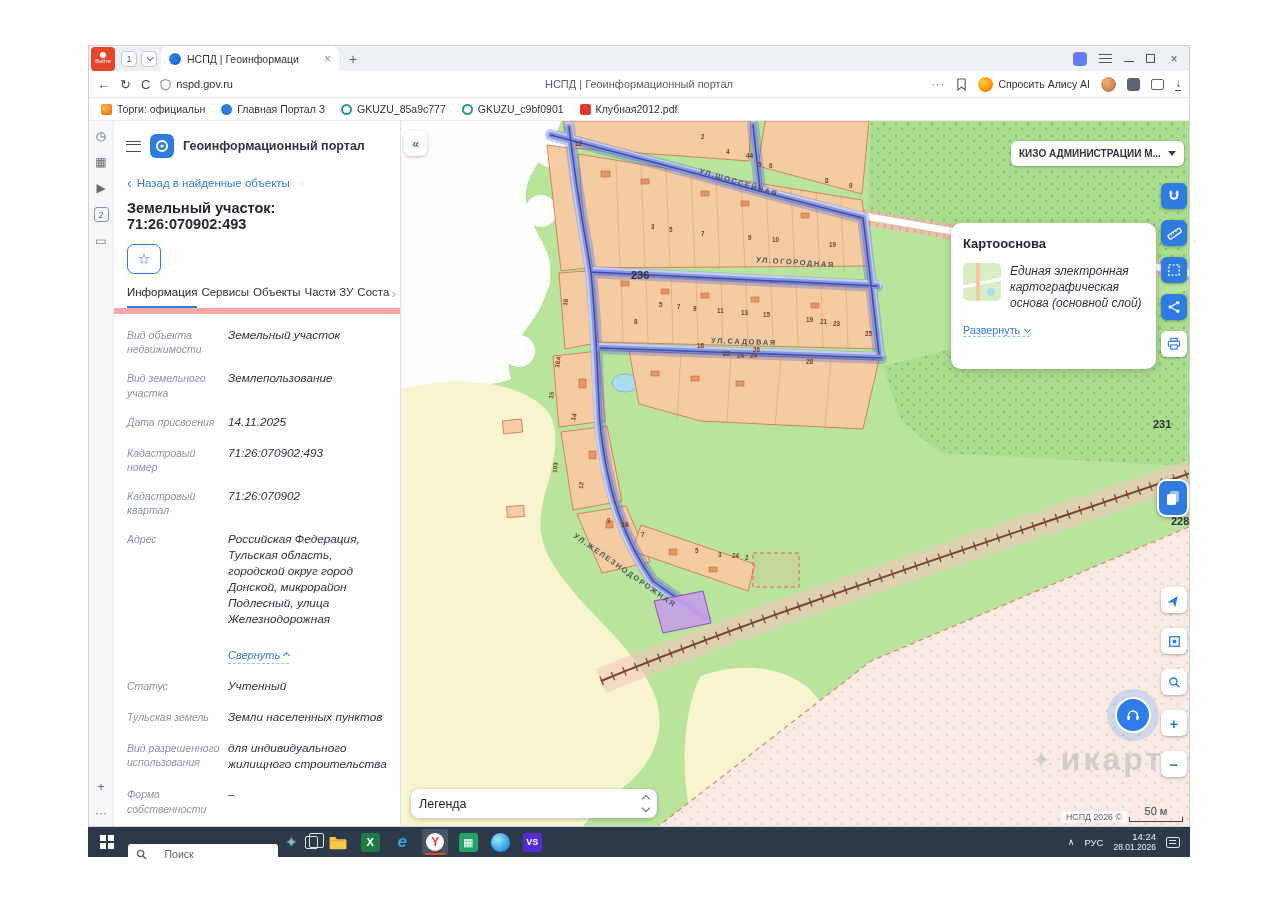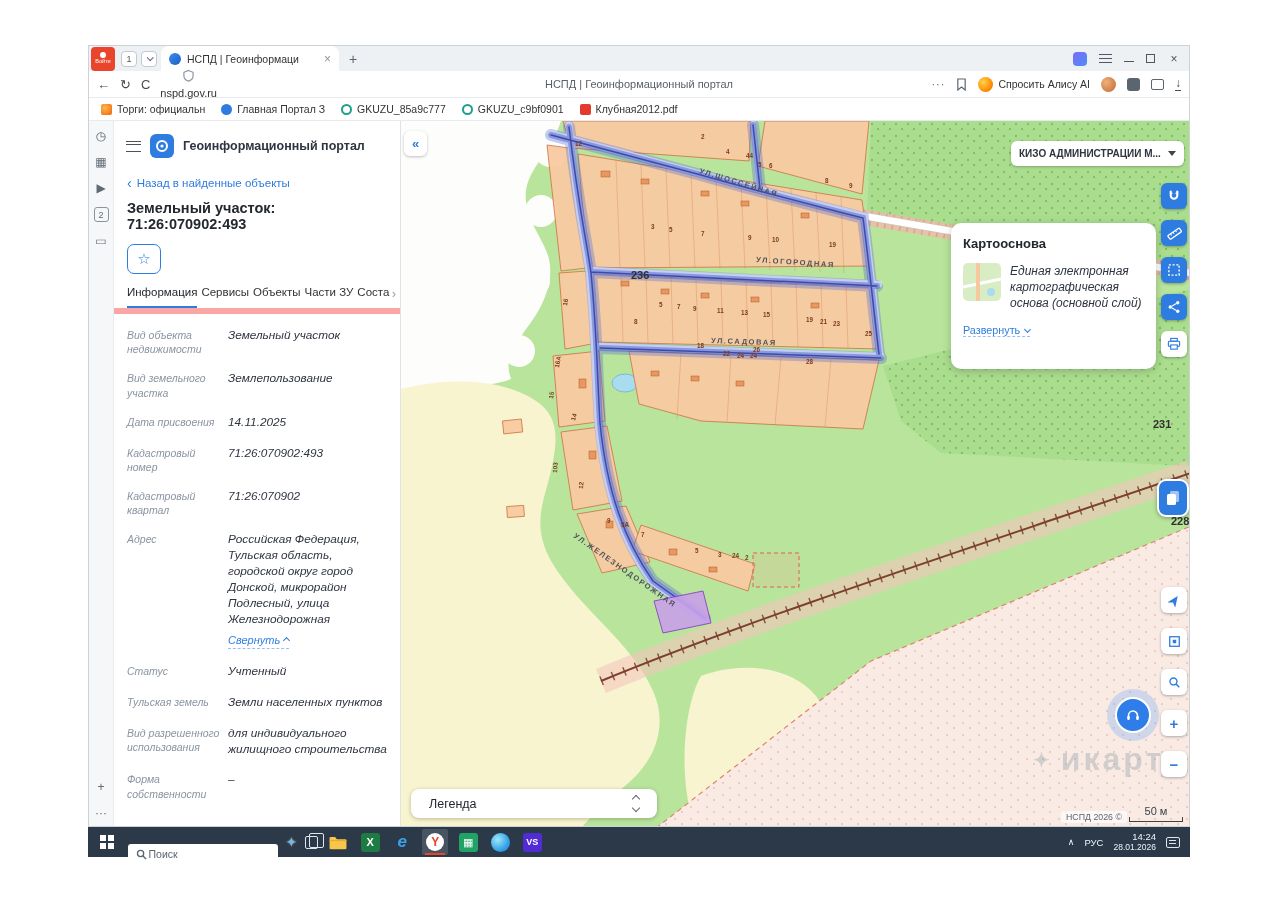--- a/index.html
+++ b/index.html
@@ -32,21 +32,21 @@
   .hamb::after { content:""; position:absolute; left:0; top:2.7px; width:100%; border-top:1.6px solid #556; }
   .wc { color:#555; font-size:12px; width:14px; text-align:center; }
   .wc-min { width:10px; border-top:1.6px solid #555; height:0; margin-top:6px; }
   .wc-restore { width:9px; height:9px; border:1.2px solid #555; position:relative; background:#eef1f4; }
   .wc-restore::before { content:""; position:absolute; left:2px; top:-3.4px; width:9px; height:9px; border:1.2px solid #555; z-index:-1; }
 
   
   .addressbar { height:27px; background:#fff; border-bottom:1px solid #e7eaee; display:flex; align-items:center;
                 padding:0 8px; gap:10px; position:relative; }
   .nav-ic { color:#454c55; font-size:13px; }
-  .url-chip { display:flex; align-items:center; gap:5px; font-size:11px; color:#333;flex-direction:column; }
+  .url-chip { display:flex; align-items:center; gap:5px; font-size:11px; color:#333; }
   .page-title-center { position:absolute; left:0; right:0; text-align:center; font-size:11px; color:#5a6068; pointer-events:none; }
   .abar-right { margin-left:auto; display:flex; align-items:center; gap:11px; z-index:1; }
   .dots3 { color:#667; font-size:11px; letter-spacing:1px; }
   .alice { display:flex; align-items:center; gap:5px; }
   .alice-ic { width:15px; height:15px; border-radius:50%; background:radial-gradient(circle at 35% 35%,#ffd24d,#ff8a00 65%,#f05a00); }
   .alice-lbl { font-size:10.5px; color:#333; }
   .avatar { width:15px; height:15px; border-radius:50%; background:radial-gradient(circle at 35% 35%,#f2b07a,#b96a32); }
   .ext-ic { width:13px; height:13px; border-radius:3px; background:#5a6570; }
   .panel-ic { width:13px; height:11px; border:1.4px solid #5a6570; border-radius:2px; }
   .dl-ic { font-size:12px; color:#454c55; border-bottom:1.6px solid #454c55; line-height:1; padding-bottom:1px; }
@@ -82,21 +82,21 @@
   .star-btn { margin:2px 13px 12px; width:34px; height:30px; border:1.5px solid #2f7ce0; border-radius:7px;
               background:#fff; color:#2f7ce0; font-size:15px; display:flex; align-items:center; justify-content:center; }
   .tabs { display:flex; gap:4px; padding:0 13px; border-bottom:6px solid #fca5a5; position:relative; }
   .ptab { font-size:11.5px; color:#333; padding-bottom:8px; white-space:nowrap; }
   .ptab.active { color:#23282f; border-bottom:2px solid #2f7ce0; }
   .tabs .scroll-arrow { position:absolute; right:4px; top:0; color:#98a2ad; font-size:13px; }
   .fields { padding:14px 13px 0;font-style:italic; }
   .frow { display:grid; grid-template-columns:93px 1fr; column-gap:8px; margin-bottom:15px; }
   .flabel { font-size:10.5px; color:#8a94a2; line-height:1.35; }
   .fvalue { font-size:11.8px; color:#2e3440; line-height:1.35; }
-  .collapse-link { display:inline-flex; align-items:center; gap:4px; color:#2f7ce0; font-size:11px; margin-top:5px;
+  .collapse-link { display:inline-flex; align-items:center; gap:4px; color:#2f7ce0; font-size:11px; margin-top:20px;
                    border-bottom:1px dashed #9cc0ee; }
   .chev-acc { width:5px; height:5px; border:solid #2f7ce0; border-width:0 1.4px 1.4px 0; display:inline-block; }
 
   
   .map { flex:1; position:relative; background:#b9e49c; overflow:hidden; }
   .map svg.basemap { position:absolute; left:0; top:0; }
   .street-label { font:bold 7.5px "Liberation Sans",sans-serif; letter-spacing:1.6px; fill:#4c525a; }
   .quarter-label { font:bold 11px "Liberation Sans",sans-serif; fill:#303030; }
   .parcel-label { font:bold 6.3px "Liberation Sans",sans-serif; fill:#7c3a1e; }
   .area-note { font:italic 9.5px "Liberation Serif",serif; fill:#3c5a40; letter-spacing:1.5px; }
@@ -128,41 +128,41 @@
                  border-radius:9px; box-shadow:0 1px 4px rgba(0,0,0,.35); display:flex; align-items:center; justify-content:center; }
   .map-toolbar.bottom { top:466px; gap:15px; }
 
   .assistant { position:absolute; left:706px; top:568px; width:52px; height:52px; border-radius:50%;
                background:rgba(130,175,245,.35); display:flex; align-items:center; justify-content:center; }
   .assistant .inner { width:36px; height:36px; border-radius:50%; background:#2e7de8; border:2.5px solid #fff;
                       display:flex; align-items:center; justify-content:center; }
 
   .legend-bar { position:absolute; left:10px; top:668px; width:246px; height:29px; background:#fff; border-radius:8px;
                 box-shadow:0 1px 4px rgba(0,0,0,.25); display:flex; align-items:center; justify-content:space-between;
-                padding:0 18px; }
+                padding:0 8px; }
   .legend-lbl { font-size:12.5px; color:#23282f; }
   .updown { display:flex; flex-direction:column; gap:3px; align-items:center; }
   .updown i { width:6px; height:6px; border:solid #667; border-width:0 1.4px 1.4px 0; display:block; }
   .updown i.u { transform:rotate(-135deg); } .updown i.d { transform:rotate(45deg); }
 
   .attribution { position:absolute; left:660px; top:690px; font-size:8.8px; color:#5d6670;
                  background:rgba(255,255,255,.65); padding:1px 5px; border-radius:3px; }
   .scalebar { position:absolute; right:6px; top:684px; width:54px; text-align:center; }
   .scalebar .num { font-size:11px; color:#3c434b; }
   .scalebar .bar { height:5px; border-left:1.4px solid #3c434b; border-right:1.4px solid #3c434b; border-bottom:1.4px solid #3c434b; }
   .watermark { position:absolute; left:632px; top:620px; font-size:32px; font-weight:bold; color:rgba(150,160,170,.4);
                letter-spacing:3px; display:flex; align-items:center; gap:8px; }
   .watermark .spark { font-size:20px; }
 
   
   .taskbar { position:absolute; left:88px; top:827px; width:1102px; height:30px; background:#2b3949; display:flex;
              align-items:center; gap:8px; padding:0 6px; }
   .winlogo { display:grid; grid-template-columns:6px 6px; grid-template-rows:6px 6px; gap:1.5px; margin:0 6px; }
   .winlogo i { background:#fff; display:block; }
-  .tsearch { width:150px; height:20px; background:#fff; border-radius:3px; display:flex; align-items:center; gap:2px;
+  .tsearch { width:150px; height:20px; background:#fff; border-radius:3px; display:flex; align-items:center; gap:18px;
              padding:0 8px;margin-top:24px; }
   .tsearch .lbl { font-size:10.5px; color:#5a6470; }
   .sparkle { color:#6fb6f2; font-size:14px; text-shadow:0 0 2px rgba(240,166,78,.8); }
   .taskview { width:13px; height:13px; border:1.5px solid #dfe6ee; border-radius:2px; position:relative; }
   .taskview::after { content:""; position:absolute; left:3px; top:-4px; width:13px; height:13px; border:1.5px solid #dfe6ee; border-radius:2px; }
   .appic { width:24px; height:26px; display:flex; align-items:center; justify-content:center; }
   .ex-ic { width:19px; height:19px; background:#1e7b44; border-radius:3px; color:#fff; font-weight:bold; font-size:11px;
            display:flex; align-items:center; justify-content:center; }
   .ie-ic { color:#3aa0e8; font-size:17px; font-weight:bold; font-style:italic; }
   .ya-wrap { width:26px; height:26px; background:rgba(255,255,255,.14); border-radius:2px; display:flex; align-items:center;

